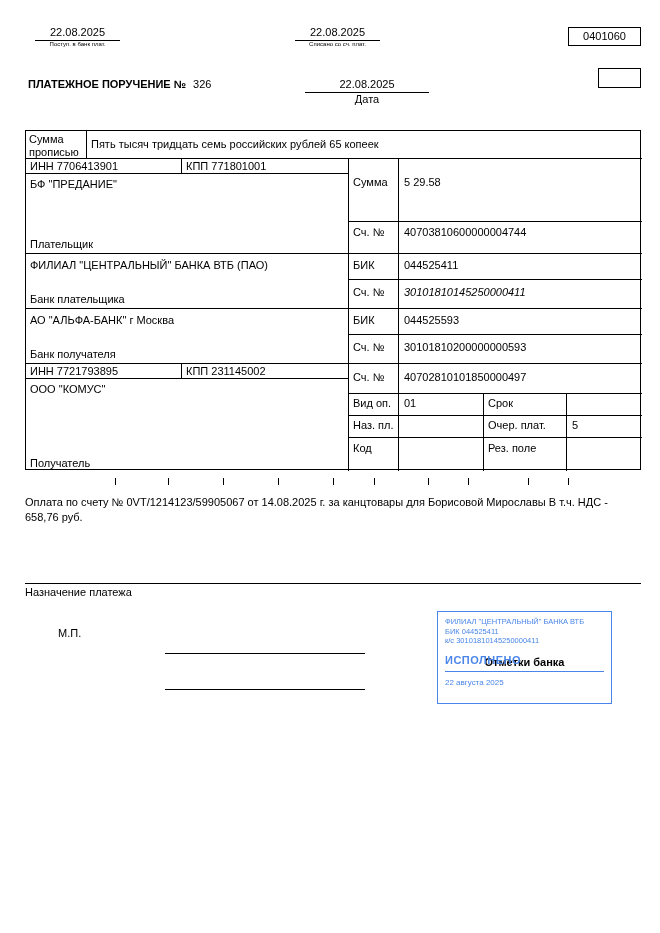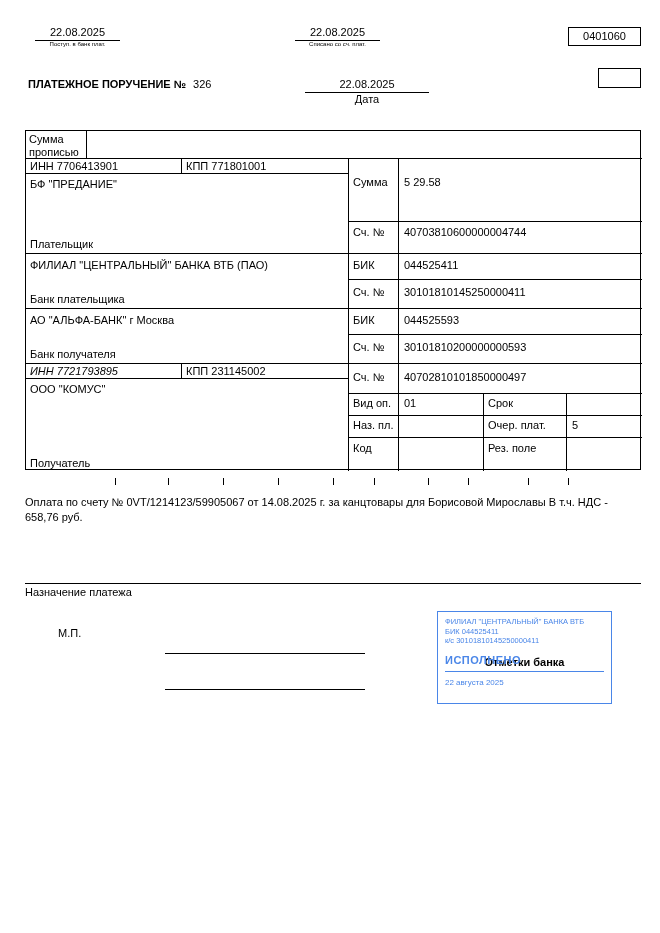--- a/index.html
+++ b/index.html
@@ -67,47 +67,48 @@
 
     <div class="vline" style="left:60px; top:0; height:27px;"></div>
     <div class="vline" style="left:155px; top:27px; height:15px;"></div>
     <div class="vline" style="left:155px; top:232px; height:15px;"></div>
     <div class="vline" style="left:322px; top:27px; height:313px;"></div>
     <div class="vline" style="left:372px; top:27px; height:313px;"></div>
     <div class="vline" style="left:457px; top:262px; height:78px;"></div>
     <div class="vline" style="left:540px; top:262px; height:78px;"></div>
 
     <div class="abs" style="left:3px; top:2px; width:55px;">Сумма прописью</div>
+    <div class="abs" style="left:65px; top:7px; width:540px;">Пять тысяч тридцать семь российских рублей 65 копеек</div>
 
     <div class="abs" style="left:4px; top:29px;">ИНН 7706413901</div>
     <div class="abs" style="left:160px; top:29px;">КПП 771801001</div>
     <div class="abs" style="left:4px; top:47px; width:310px;">БФ "ПРЕДАНИЕ"</div>
     <div class="abs" style="left:4px; top:107px;">Плательщик</div>
 
     <div class="abs" style="left:4px; top:128px; width:315px;">ФИЛИАЛ "ЦЕНТРАЛЬНЫЙ" БАНКА ВТБ (ПАО)</div>
     <div class="abs" style="left:4px; top:162px;">Банк плательщика</div>
 
     <div class="abs" style="left:4px; top:183px; width:315px;">АО "АЛЬФА-БАНК" г Москва</div>
     <div class="abs" style="left:4px; top:217px;">Банк получателя</div>
 
-    <div class="abs" style="left:4px; top:234px;font-style:italic;">ИНН 7721793895</div>
+    <div class="abs" style="left:4px; top:234px;">ИНН 7721793895</div>
     <div class="abs" style="left:160px; top:234px;">КПП 231145002</div>
     <div class="abs" style="left:4px; top:252px; width:310px;">ООО "КОМУС"</div>
     <div class="abs" style="left:4px; top:326px;">Получатель</div>
 
     <div class="abs" style="left:327px; top:45px;">Сумма</div>
     <div class="abs" style="left:378px; top:45px;">5 29.58</div>
 
     <div class="abs" style="left:327px; top:95px;">Сч. №</div>
     <div class="abs" style="left:378px; top:95px;">40703810600000004744</div>
 
     <div class="abs" style="left:327px; top:128px;">БИК</div>
     <div class="abs" style="left:378px; top:128px;">044525411</div>
     <div class="abs" style="left:327px; top:155px;">Сч. №</div>
-    <div class="abs" style="left:378px; top:155px;">30101810145250000411</div>
+    <div class="abs" style="left:378px; top:155px;font-style:italic;">30101810145250000411</div>
 
     <div class="abs" style="left:327px; top:183px;">БИК</div>
     <div class="abs" style="left:378px; top:183px;">044525593</div>
     <div class="abs" style="left:327px; top:210px;">Сч. №</div>
     <div class="abs" style="left:378px; top:210px;">30101810200000000593</div>
 
     <div class="abs" style="left:327px; top:240px;">Сч. №</div>
     <div class="abs" style="left:378px; top:240px;">40702810101850000497</div>
 
     <div class="abs" style="left:327px; top:266px;">Вид оп.</div>

